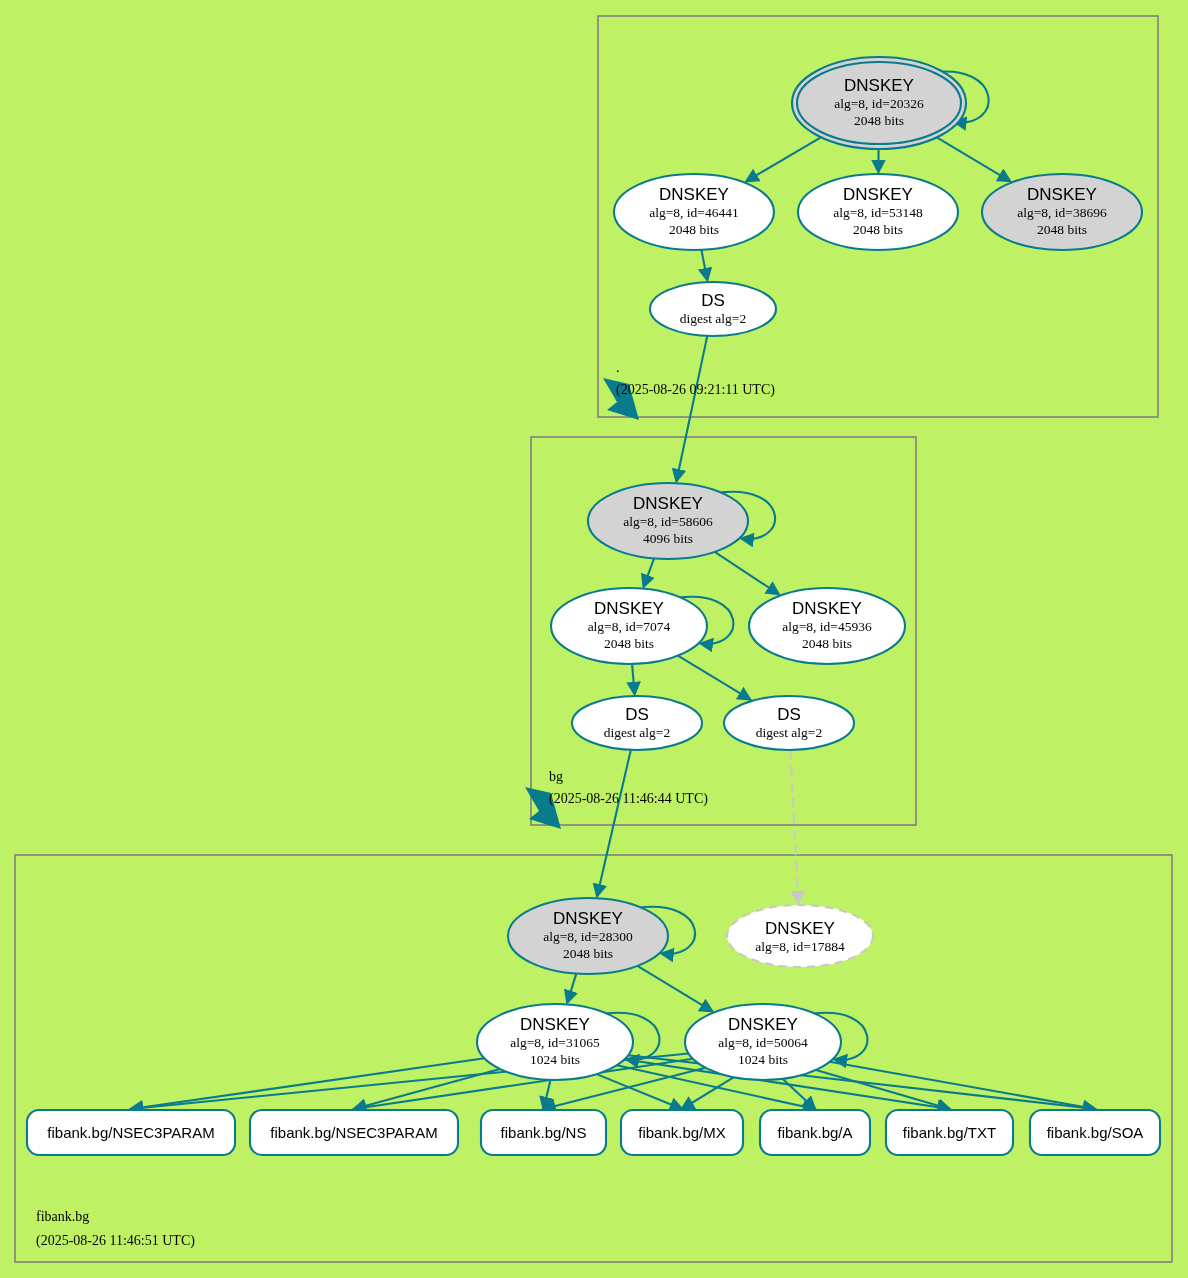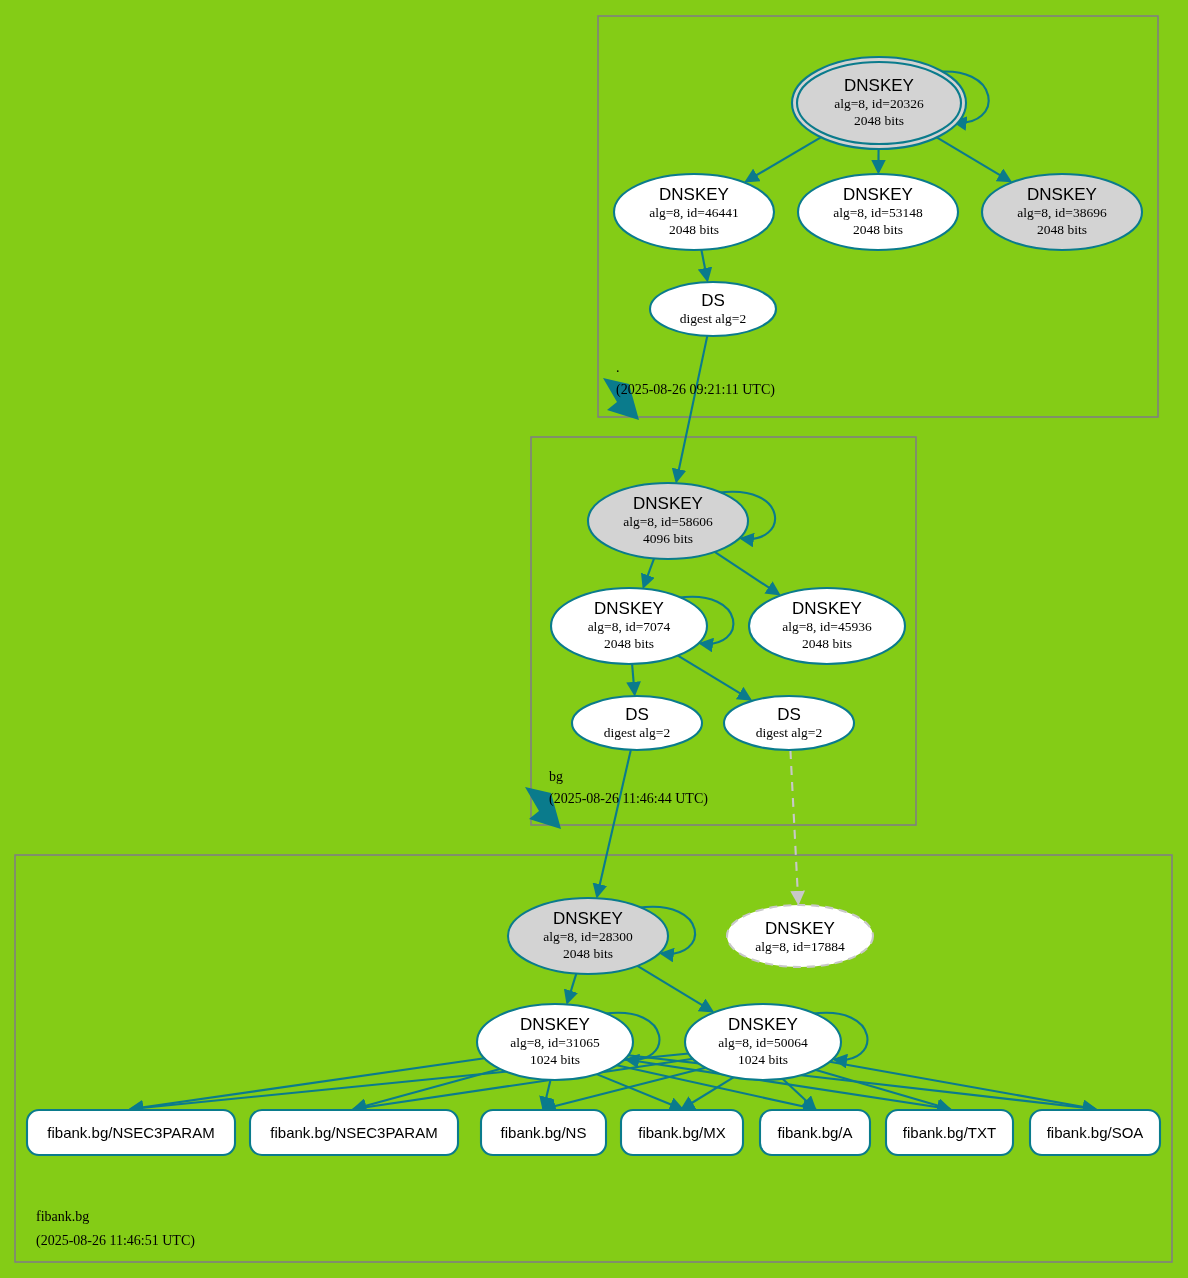--- a/index.html
+++ b/index.html
@@ -1,17 +1,17 @@
 <!DOCTYPE html>
 <html><head>
 <meta charset="utf-8">
 <style>
   html,body{margin:0;padding:0;background:#ffffff;}
   body{font-family:"Liberation Sans", sans-serif;}
-  #stage{position:relative;width:1188px;height:1278px;background:#84cc16;overflow:hidden;}
+  #stage{position:relative;width:1188px;height:1278px;background:#bef264;overflow:hidden;}
   svg{display:block;}
   .node-title{font-family:"Liberation Sans", sans-serif;font-size:17px;fill:#000;text-anchor:middle;}
   .node-sub{font-family:"Liberation Serif", serif;font-size:13.5px;fill:#000;text-anchor:middle;}
   .rrset-label{font-family:"Liberation Sans", sans-serif;font-size:15px;fill:#000;text-anchor:middle;}
   .zone-name{font-family:"Liberation Serif", serif;font-size:14px;fill:#000;}
   .zone-ts{font-family:"Liberation Serif", serif;font-size:14px;fill:#000;}
   .zbox{fill:none;stroke:#808080;stroke-width:1.6;}
   .ell-secure{fill:#d3d3d3;stroke:#0a7b8c;stroke-width:2.1;}
   .ell-plain{fill:#ffffff;stroke:#0a7b8c;stroke-width:2.1;}
   .ell-dashed{fill:#ffffff;stroke:#c8c8c8;stroke-width:2.1;stroke-dasharray:8,6;}

